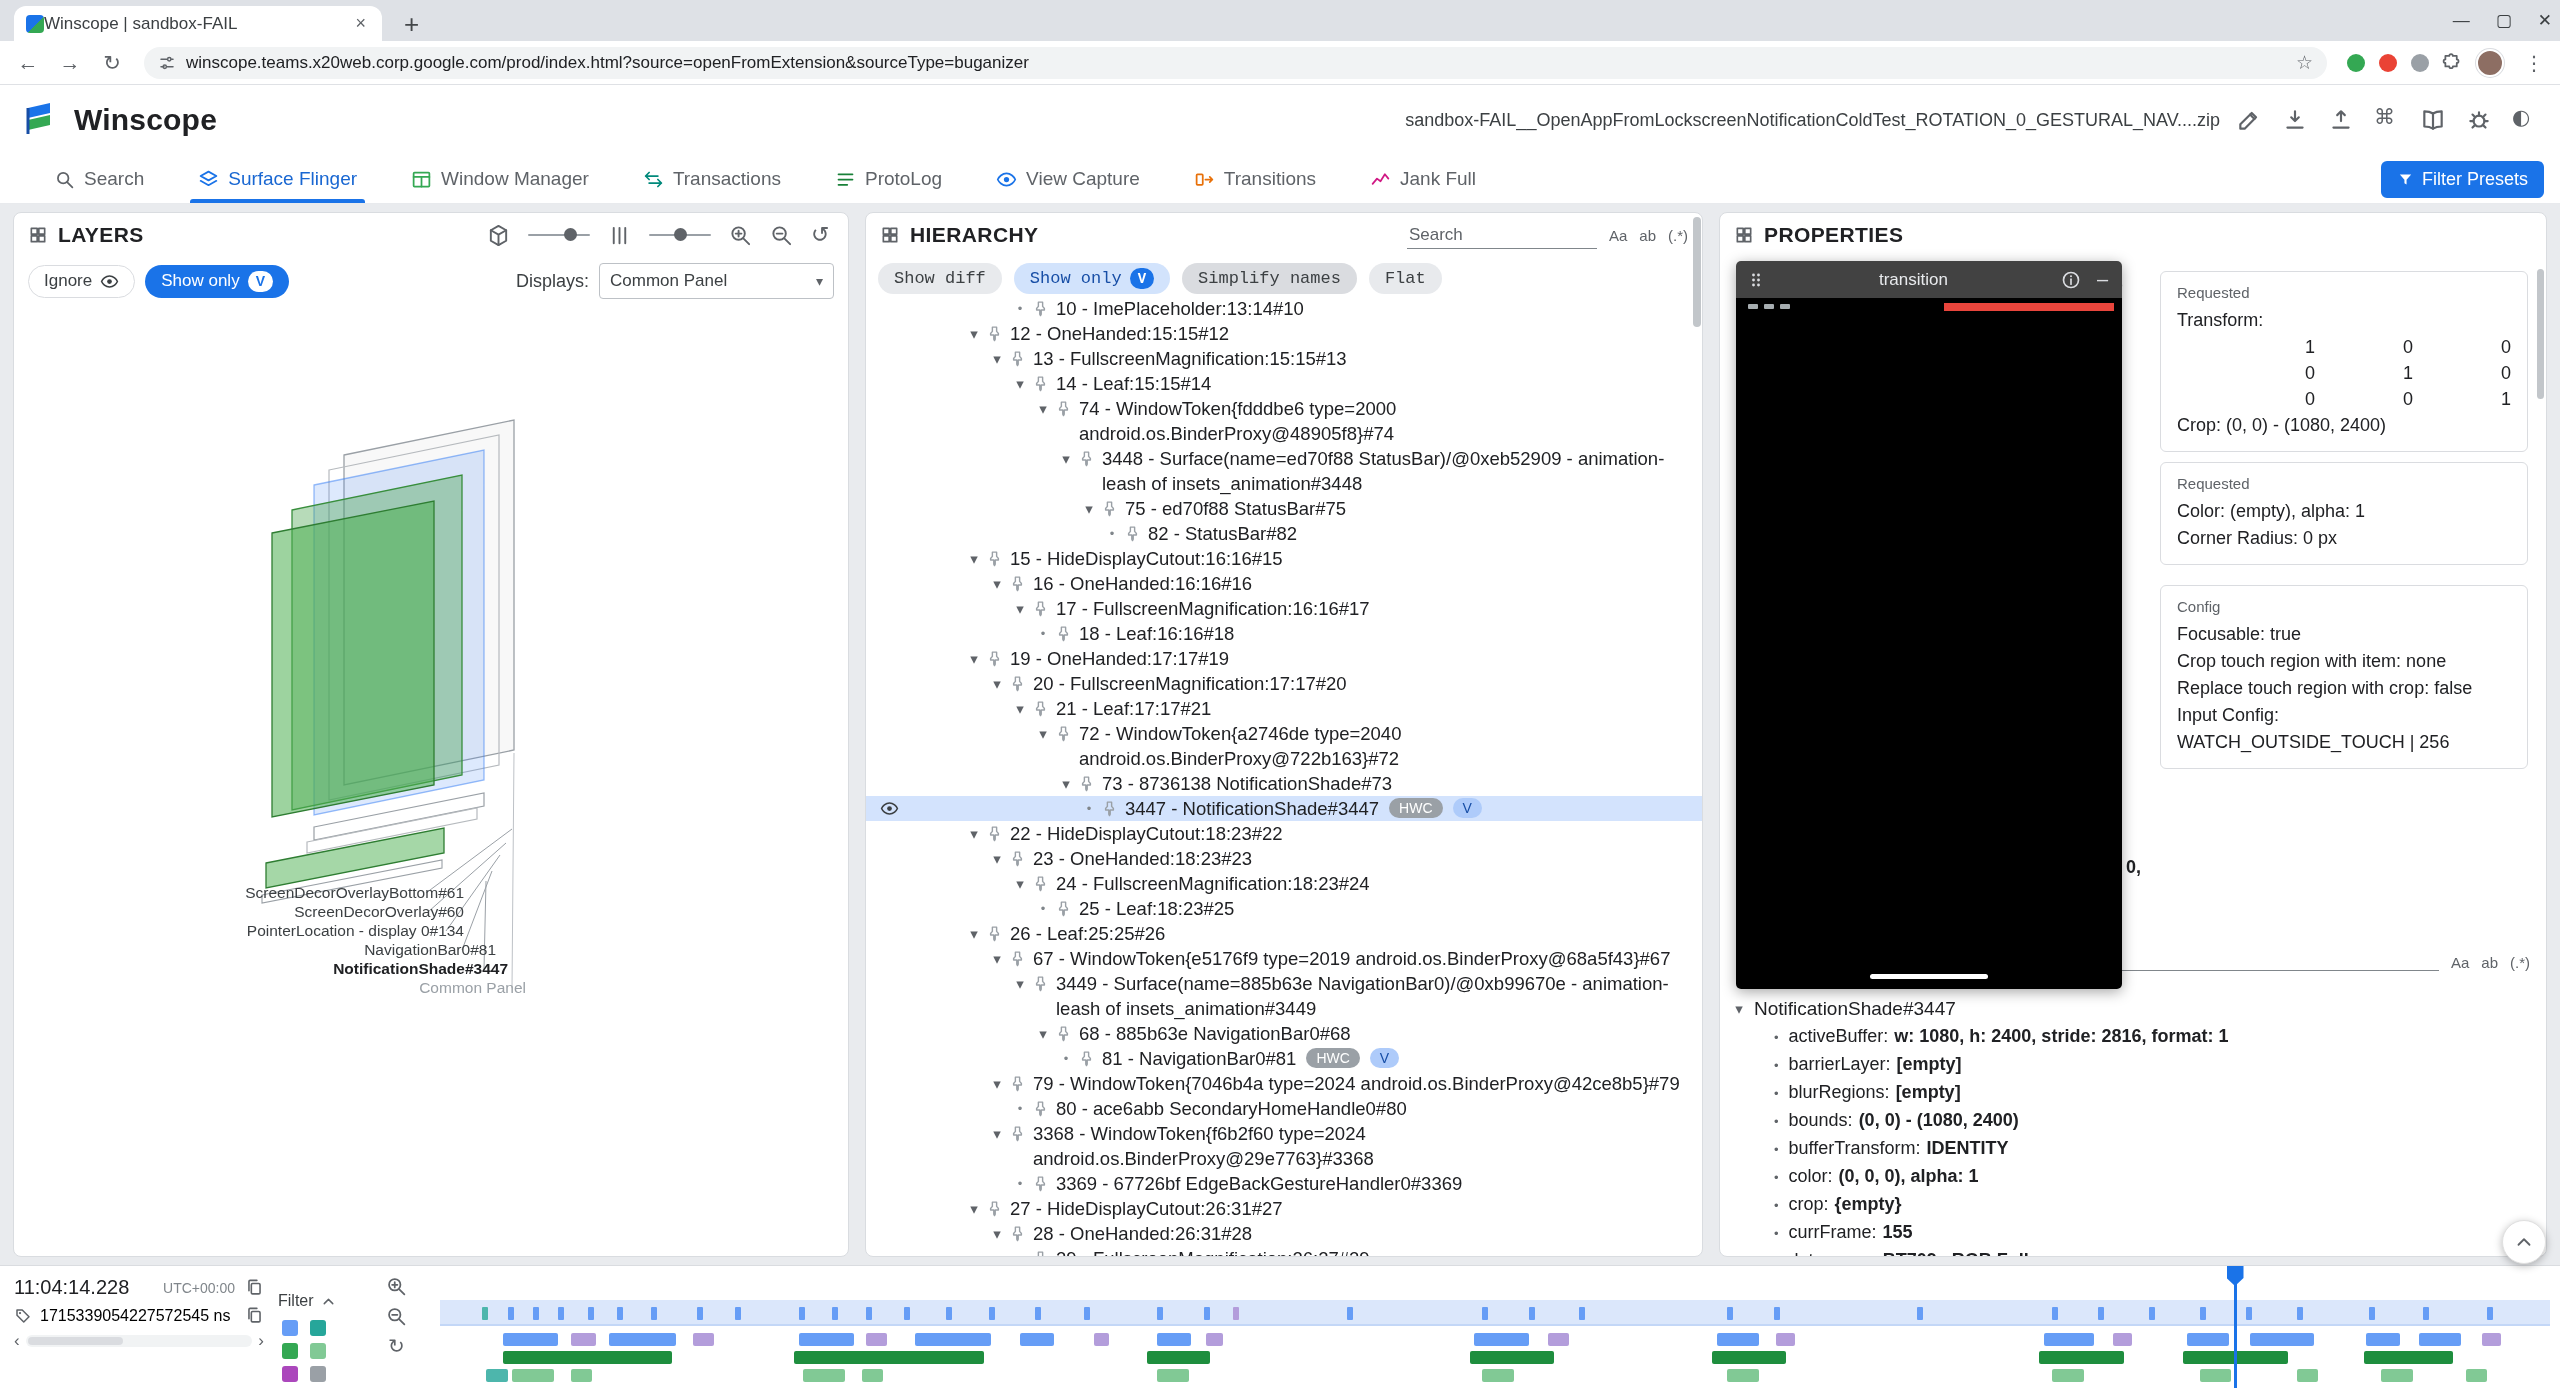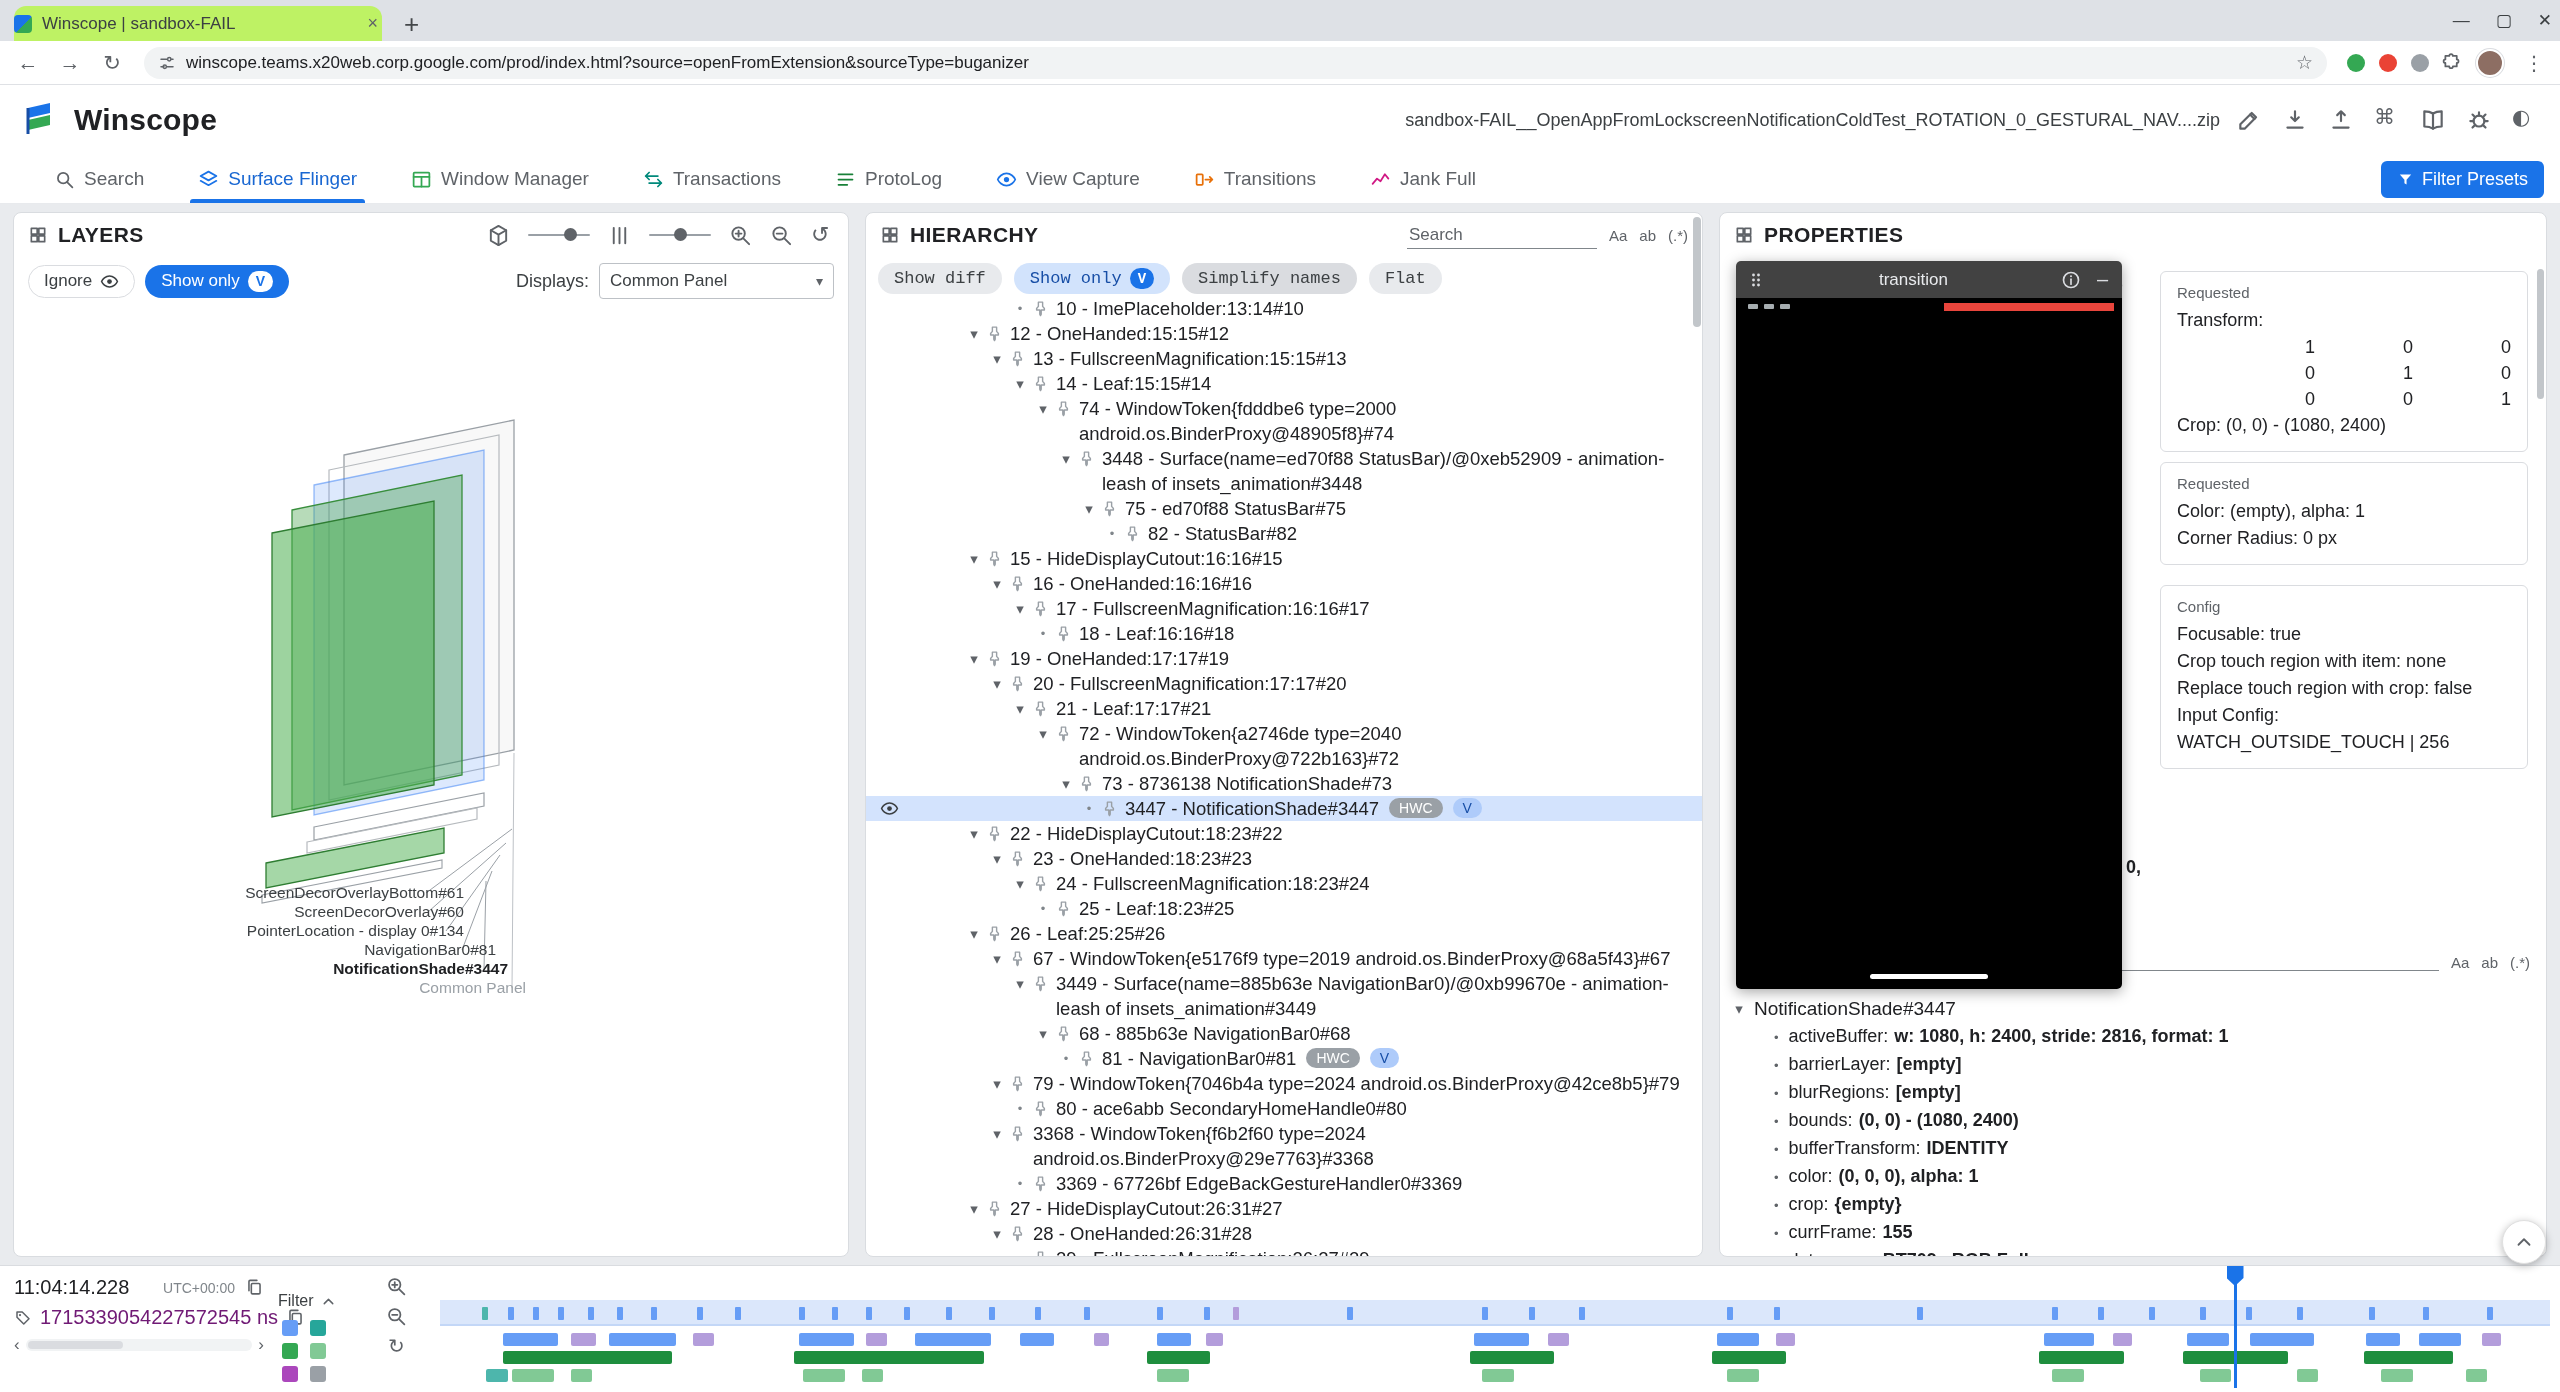--- a/index.html
+++ b/index.html
@@ -2,21 +2,21 @@
 <html><head>
 <meta charset="utf-8">
 <style>
   * { margin:0; padding:0; box-sizing:border-box; }
   html,body { width:2560px; height:1392px; overflow:hidden; }
   body { font-family:"Liberation Sans","DejaVu Sans",sans-serif; color:#202124; background:#fff; }
   .page { position:relative; width:2560px; height:1392px; overflow:hidden; background:#fff; }
 
   
   .tabstrip { height:41px; background:#dee1e6; display:flex; align-items:flex-end; position:relative; }
-  .tab { display:flex; align-items:center; gap:10px; width:368px; height:35px; background:#bef264; border-radius:12px 12px 0 0; margin-left:14px; padding:0 0; }
+  .tab { display:flex; align-items:center; width:368px; height:35px; background:#ffffff; border-radius:12px 12px 0 0; margin-left:14px; padding:0 12px; }
   .tab-favicon { width:18px; height:18px; border-radius:4px; background:linear-gradient(135deg,#1a73e8 55%,#34a853 55%); flex:none; }
   .tab-title { font-size:17px; color:#3c4043; white-space:nowrap; overflow:hidden; text-overflow:ellipsis; flex:1; }
   .tab-close { font-size:18px; color:#5f6368; padding:0 4px; cursor:pointer; }
   .newtab { font-size:26px; color:#44474a; margin:0 0 2px 14px; line-height:30px; padding:0 8px; }
   .wincontrols { position:absolute; right:8px; top:0; height:41px; display:flex; align-items:center; gap:26px; font-size:17px; color:#3c4043; }
   .wincontrols span { cursor:pointer; }
 
   .addrbar { height:44px; background:#fff; display:flex; align-items:center; padding:0 10px; gap:6px; border-bottom:1px solid #dfe1e5; }
   .navbtn { font-size:21px; color:#5f6368; width:36px; height:36px; display:flex; align-items:center; justify-content:center; border-radius:50%; }
   .omnibox { flex:1; height:32px; background:#f1f3f4; border-radius:16px; display:flex; align-items:center; gap:10px; padding:0 14px; margin:0 8px; }
@@ -138,21 +138,21 @@
   .det-key { color:#202124; white-space:nowrap; }
   .det-val { color:#202124; font-weight:700; margin-left:6px; }
 
   
   .timeline { position:absolute; left:0; right:0; top:1265px; height:127px; background:#fff; border-top:1px solid #dadce0; display:flex; }
   .tl-info { width:272px; padding:10px 8px 8px 14px; display:flex; flex-direction:column; gap:7px; flex:none; }
   .tl-r1 { display:flex; align-items:center; gap:10px; }
   .tl-time { font-size:20px; color:#202124; }
   .tl-tz { font-size:14px; color:#80868b; margin-left:auto; }
   .tl-r2 { display:flex; align-items:center; gap:8px; }
-  .tl-ns { font-size:20px; color:#701a75; flex:1; white-space:nowrap; }
+  .tl-ns { font-size:16px; color:#000000; flex:1; white-space:nowrap; }
   .copy-icn { width:19px; height:19px; color:#5f6368; cursor:pointer; flex:none; }
   .tag-icn { width:18px; height:18px; color:#5f6368; flex:none; }
   .tl-scroll { display:flex; align-items:center; gap:6px; margin-top:2px; }
   .tl-scroll .arrow { font-size:17px; color:#5f6368; cursor:pointer; line-height:14px; }
   .tl-track { flex:1; height:12px; background:#f1f3f4; border-radius:6px; position:relative; cursor:pointer; }
   .tl-thumb { position:absolute; left:2px; top:2px; width:42%; height:8px; background:#dadce0; border-radius:4px; }
   .tl-tools { width:168px; display:flex; gap:8px; padding:8px 2px 4px 6px; flex:none; }
   .tools-left { width:100px;margin-top:18px; }
   .filter-row { display:flex; align-items:center; gap:6px; font-size:16px; color:#3c4043; }
   .filter-row .icn { width:17px; height:17px; color:#5f6368; }

